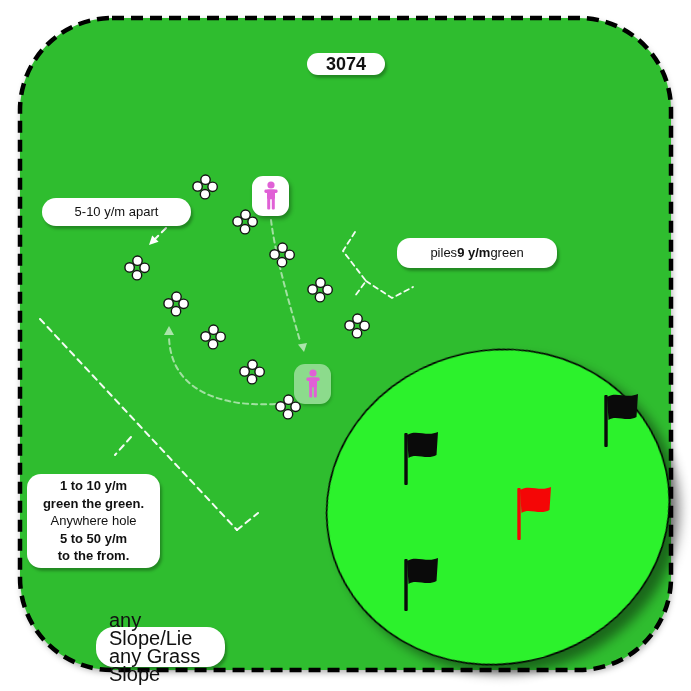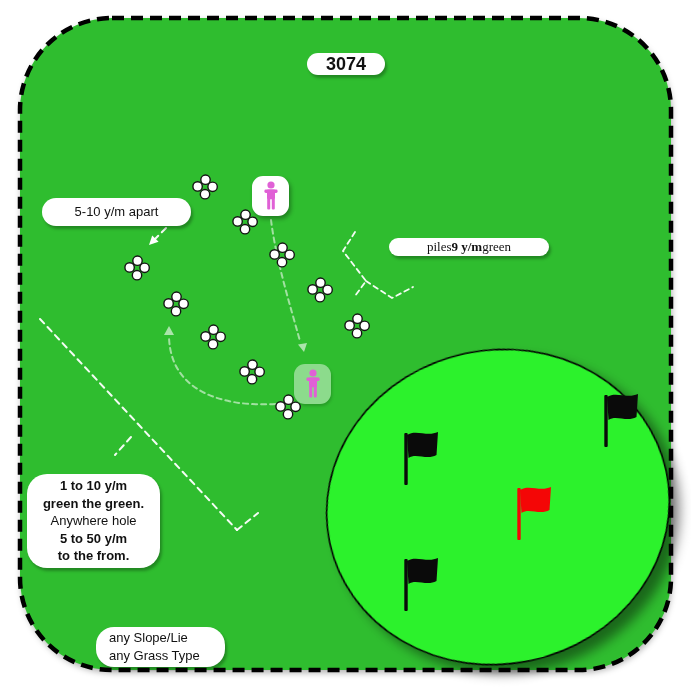--- a/index.html
+++ b/index.html
@@ -29,34 +29,34 @@
 
   
   .pill{
     position:absolute;background:#ffffff;border-radius:14px;
     box-shadow:2px 3px 3px rgba(0,0,0,0.28);
     display:flex;align-items:center;justify-content:center;
     font-size:13px;line-height:1.15;white-space:nowrap;
   }
   .badge{left:307px;top:53px;width:78px;height:22px;border-radius:11px;font-size:18px;font-weight:bold;}
   .spacing-pill{left:42px;top:198px;width:149px;height:28px;}
-  .piles-pill{left:389px;top:238px;width:160px;height:18px;border-radius:13px;font-family:Liberation Serif, serif;}
+  .piles-pill{left:397px;top:238px;width:160px;height:30px;border-radius:13px;}
   .piles-pill .b{font-weight:bold;}
   .note-box{
     position:absolute;left:27px;top:474px;width:133px;height:94px;background:#fff;
-    border-radius:20px;box-shadow:2px 3px 3px rgba(0,0,0,0.28);
+    border-radius:14px;box-shadow:2px 3px 3px rgba(0,0,0,0.28);
     display:flex;flex-direction:column;align-items:center;justify-content:center;
     font-size:13px;line-height:17.5px;text-align:center;
   }
   .note-box .b{font-weight:bold;}
   .cond-pill{
     position:absolute;left:96px;top:627px;width:129px;height:40px;background:#fff;
     border-radius:18px;box-shadow:2px 3px 3px rgba(0,0,0,0.28);
     display:flex;flex-direction:column;justify-content:center;
-    padding-left:13px;box-sizing:border-box;font-size:13px;line-height:18px;
+    padding-left:13px;box-sizing:border-box;font-size:20px;line-height:18px;
   }
 
   
   .player{
     position:absolute;width:37px;height:40px;border-radius:11px;background:#ffffff;
     box-shadow:2px 3px 4px rgba(0,0,0,0.32);
     display:flex;align-items:center;justify-content:center;
   }
   .player.translucent{background:rgba(255,255,255,0.45);box-shadow:1px 2px 3px rgba(0,0,0,0.18);}
   .player .figure{fill:var(--pink);}
@@ -204,21 +204,21 @@
   <div class="note-box">
     <span class="b">1 to 10 y/m</span>
     <span class="b">green the green.</span>
     <span>Anywhere hole</span>
     <span class="b">5 to 50 y/m</span>
     <span class="b">to the from.</span>
   </div>
 
   <div class="cond-pill">
     <span>any Slope/Lie</span>
-    <span>any Grass Type</span>
+    <span>any Grass Slope</span>
   </div>
 
   <div class="player" id="player-start">
     <svg width="22" height="30" viewBox="0 0 22 30">
       <g class="figure">
         <circle cx="11" cy="4" r="3.6"></circle>
         <rect x="4.4" y="8.6" width="13.2" height="3.4" rx="1.4"></rect>
         <rect x="7" y="8.6" width="8" height="9.6" rx="1"></rect>
         <rect x="7.2" y="17.6" width="3" height="11" rx="1"></rect>
         <rect x="11.8" y="17.6" width="3" height="11" rx="1"></rect>

